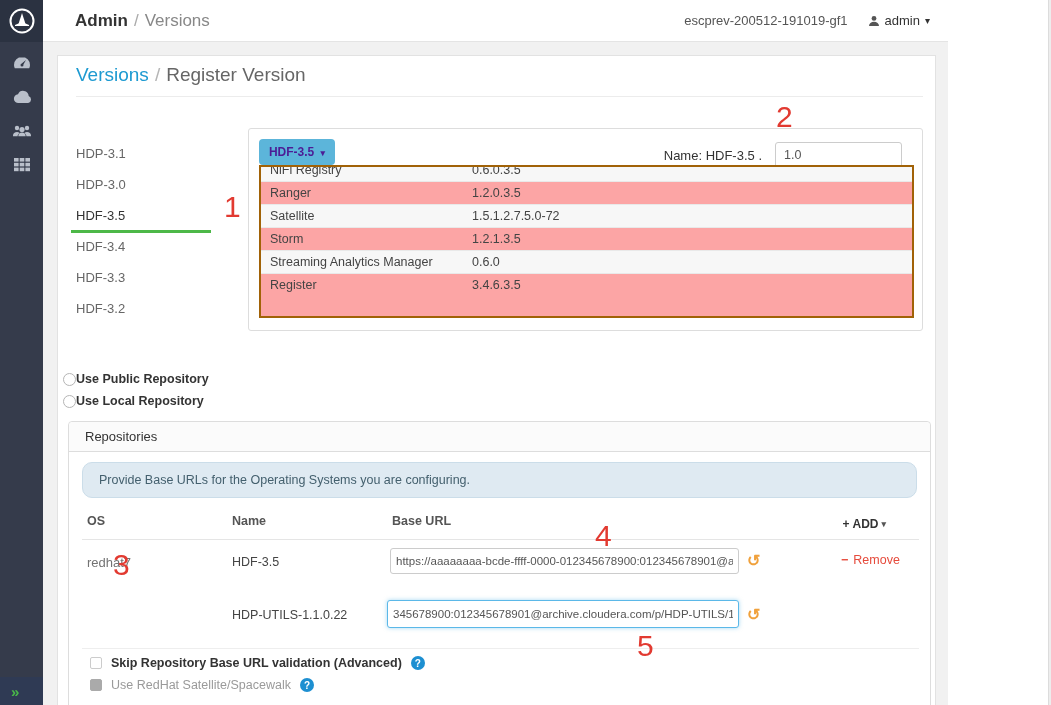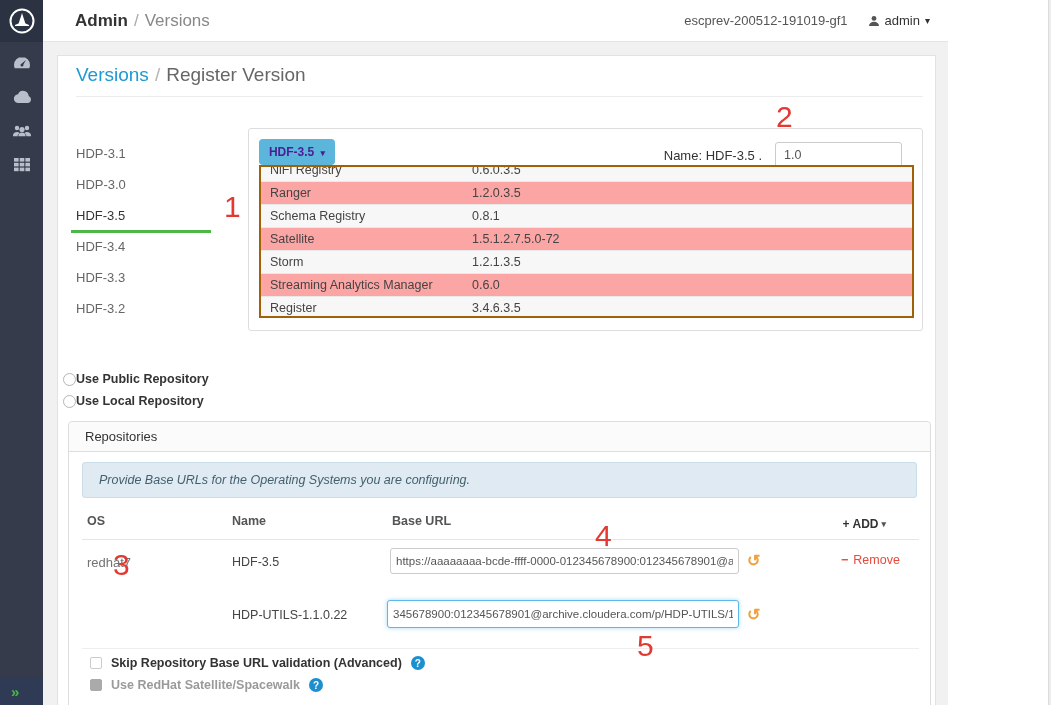--- a/index.html
+++ b/index.html
@@ -57,21 +57,21 @@
 
   
   .repo-choice { position:absolute; left:5px; top:312px; }
   .radio-row { display:flex; align-items:center; height:22px; cursor:pointer; }
   .radio-circle { width:13px; height:13px; border:1px solid #b5b5b5; border-radius:50%; background:#fff; }
   .radio-label { font-size:12.5px; font-weight:600; color:#333; }
 
   
   .repo-panel { position:absolute; left:10px; top:365px; width:863px; height:300px; border:1px solid #ddd; border-radius:4px; background:#fff; }
   .rp-header { height:30px; border-bottom:1px solid #ddd; background:#fbfbfb; line-height:30px; padding-left:16px; font-size:13px; color:#333; border-radius:4px 4px 0 0; }
-  .rp-alert { position:absolute; left:13px; top:40px; width:835px; height:36px; background:#dfeaf2; border:1px solid #cbdde9; border-radius:3px; line-height:34px; padding-left:16px; font-size:12.5px; color:#44606e;font-style:italic; }
+  .rp-alert { position:absolute; left:13px; top:40px; width:835px; height:36px; background:#dfeaf2; border:1px solid #cbdde9; border-radius:10px; line-height:34px; padding-left:16px; font-size:12.5px; color:#44606e; }
   .rp-colhead { position:absolute; top:92px; font-size:12.5px; font-weight:600; color:#555; }
   .col-os { left:18px; } .col-name { left:163px; } .col-url { left:323px; }
   .rp-add { position:absolute; right:44px; top:95px; font-size:12px; color:#333; font-weight:bold; cursor:pointer; display:flex; align-items:center; gap:3px; }
   .rp-add .add-caret { font-size:9px; color:#555; }
   .rp-head-rule { position:absolute; left:13px; top:117px; width:837px; height:1px; background:#e5e5e5; }
   .rp-os { position:absolute; left:18px; top:133px; font-size:13px; color:#737373; }
   .rp-repo-name1 { position:absolute; left:163px; top:133px; font-size:12.5px; color:#444; }
   .rp-repo-name2 { position:absolute; left:163px; top:186px; font-size:12.5px; color:#444; }
   .url-input { position:absolute; border:1px solid #ccc; border-radius:3px; font-size:11.5px; color:#555; padding:0 5px; font-family:"Liberation Sans",sans-serif; }
   .url-input-1 { left:321px; top:126px; width:349px; height:26px; }
@@ -79,21 +79,21 @@
   .undo-btn { position:absolute; font-size:16px; font-weight:bold; color:#f0a13c; cursor:pointer; background:none; border:none; line-height:1; }
   .undo-1 { left:678px; top:131px; } .undo-2 { left:678px; top:185px; }
   .rp-remove { position:absolute; left:772px; top:131px; font-size:12.5px; color:#e64a3b; cursor:pointer; display:flex; align-items:center; gap:5px; }
   .rp-remove .minus-glyph { font-weight:bold; }
   .rp-row-rule { position:absolute; left:13px; top:226px; width:837px; height:1px; background:#eee; }
   .rp-check { position:absolute; display:flex; align-items:center; gap:9px; cursor:pointer; }
   .rp-check-1 { left:21px; top:234px;justify-content:flex-end; } .rp-check-2 { left:21px; top:256px; }
   .check-box { width:12px; height:12px; border:1px solid #ccc; border-radius:2px; background:#fff; }
   .check-box.disabled { background:#aaa; border-color:#aaa; }
   .check-label { font-size:12.5px; font-weight:600; color:#333; }
-  .check-label.disabled { color:#9a9a9a; font-weight:700; }
+  .check-label.disabled { color:#9a9a9a; font-weight:400; }
   .help-icon { width:14px; height:14px; background:#1d8fd1; border-radius:50%; color:#fff; font-size:10px; font-weight:bold; display:inline-flex; align-items:center; justify-content:center; cursor:pointer; }
 
   
   .annotation { position:absolute; color:#e23a31; font-size:30px; font-weight:300; line-height:1; }
   .ann-1 { left:224px; top:192px; }
   .ann-2 { left:776px; top:102px; }
   .ann-3 { left:113px; top:550px; }
   .ann-4 { left:595px; top:521px; }
   .ann-5 { left:637px; top:631px; }
 
@@ -199,24 +199,20 @@
           <div class="services-table">
             <div class="svc-row">
                 <span class="svc-name">NiFi Registry</span>
                 <span class="svc-version">0.6.0.3.5</span>
               </div>
             <div class="svc-row">
                 <span class="svc-name">Ranger</span>
                 <span class="svc-version">1.2.0.3.5</span>
               </div>
             <div class="svc-row">
-                <span class="svc-name">Schema Registry</span>
-                <span class="svc-version">0.8.1</span>
-              </div>
-            <div class="svc-row">
                 <span class="svc-name">Satellite</span>
                 <span class="svc-version">1.5.1.2.7.5.0-72</span>
               </div>
             <div class="svc-row">
                 <span class="svc-name">Storm</span>
                 <span class="svc-version">1.2.1.3.5</span>
               </div>
             <div class="svc-row">
                 <span class="svc-name">Streaming Analytics Manager</span>
                 <span class="svc-version">0.6.0</span>

